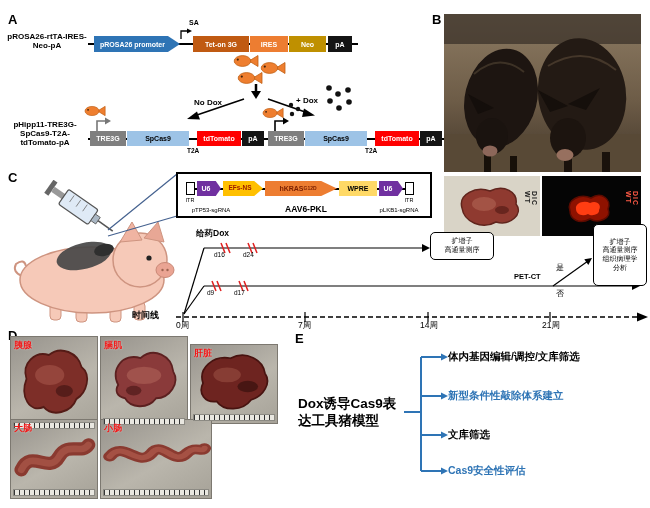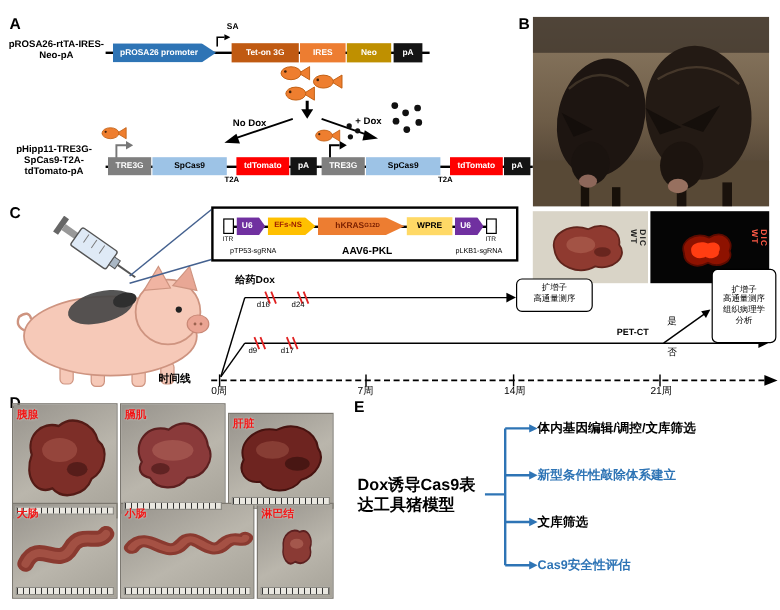--- a/index.html
+++ b/index.html
@@ -336,28 +336,20 @@
 
   <div class="tile" style="left:100px;top:419px;width:112px;height:80px">
     <svg viewBox="0 0 100 94" preserveAspectRatio="none">
       <path d="M8,44 C20,24 34,58 46,40 C56,24 66,56 78,40 C86,30 92,40 94,34" fill="none" stroke="#8a3a30" stroke-width="12" stroke-linecap="round"></path>
       <path d="M8,44 C20,24 34,58 46,40 C56,24 66,56 78,40 C86,30 92,40 94,34" fill="none" stroke="#ab584a" stroke-width="6" stroke-linecap="round" opacity="0.8"></path>
     </svg>
     <div class="organ-label">小肠</div>
     <div class="ruler"></div>
   </div>
 
-  <div class="tile" style="left:214px;top:419px;width:64px;height:80px">
-    <svg viewBox="0 0 100 94" preserveAspectRatio="none">
-      <path d="M34,44 C32,30 46,24 56,28 C68,24 74,36 70,44 C74,56 60,62 50,58 C40,64 32,54 34,44 Z" fill="#8a3a34" stroke="#5c2020" stroke-width="2"></path>
-      <ellipse cx="52" cy="40" rx="9" ry="5" fill="#b66a5e" opacity="0.6"></ellipse>
-    </svg>
-    <div class="organ-label">淋巴结</div>
-    <div class="ruler"></div>
-  </div>
 
   <div class="plabel" style="left:295px;top:331px">E</div>
 
   <div class="lab" style="left:298px;top:396px;width:106px;font-size:13.5px;font-weight:bold;text-align:left;line-height:1.25">
     <div>Dox诱导Cas9表</div>
     <div>达工具猪模型</div>
   </div>
 
   <svg class="abs" style="left:404px;top:348px" width="46" height="136" viewBox="0 0 46 136">
     <line x1="0" y1="64" x2="17" y2="64" stroke="#2E74B5" stroke-width="2"></line>

